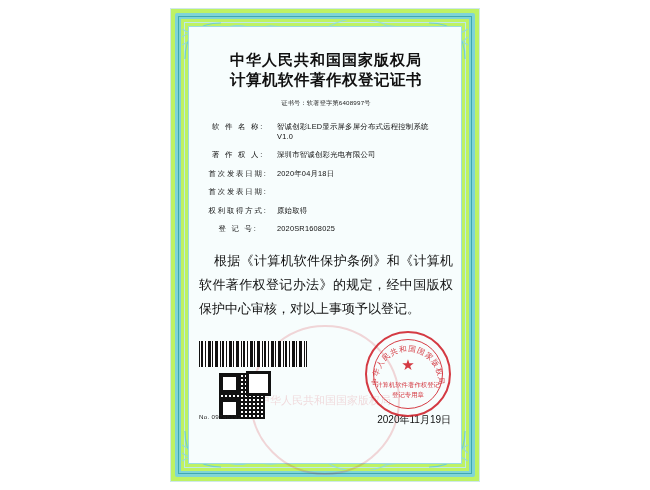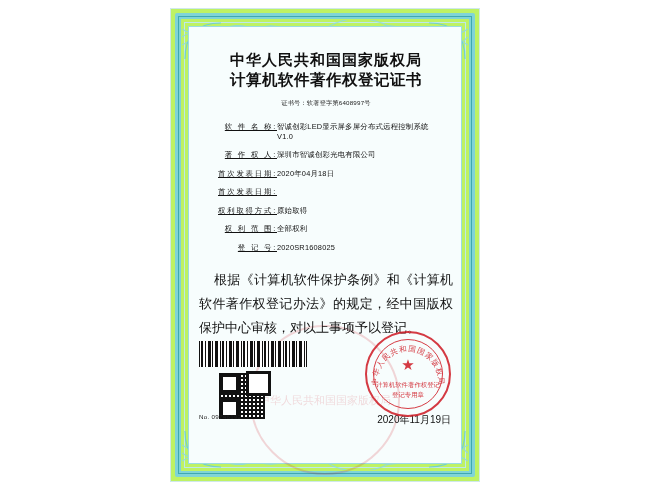--- a/index.html
+++ b/index.html
@@ -111,25 +111,24 @@
     line-height: 1.35;
   }
   .row {
     display: flex;
     align-items: flex-start;
     margin-bottom: 8.5px;
   }
   .row .lbl {
     width: 78px;
     flex: 0 0 78px;
-    text-align: right;
+    text-align: center;
     letter-spacing: 1.8px;
     color: #111;
     white-space: nowrap;
-    text-decoration: underline;
   }
   .row .val {
     flex: 1;
     color: #111;
     letter-spacing: .2px;
   }
   .val .line2 { display: block; }
 
   .statement {
     margin-top: 15px;
@@ -359,24 +358,20 @@
         <div class="row">
           <div class="lbl">首次发表日期:</div>
           <div class="val">2020年04月18日</div>
         </div>
         <div class="row">
           <div class="lbl">首次发表日期:</div>
         </div>
         <div class="row">
           <div class="lbl">权利取得方式:</div>
           <div class="val">原始取得</div>
-        </div>
-        <div class="row">
-          <div class="lbl">权 利 范 围:</div>
-          <div class="val">全部权利</div>
         </div>
         <div class="row">
           <div class="lbl">登 记 号:</div>
           <div class="val">2020SR1608025</div>
         </div>
       </div>
 
       <div class="statement">根据《计算机软件保护条例》和《计算机软件著作权登记办法》的规定，经中国版权保护中心审核，对以上事项予以登记。</div>
     </div>
 

